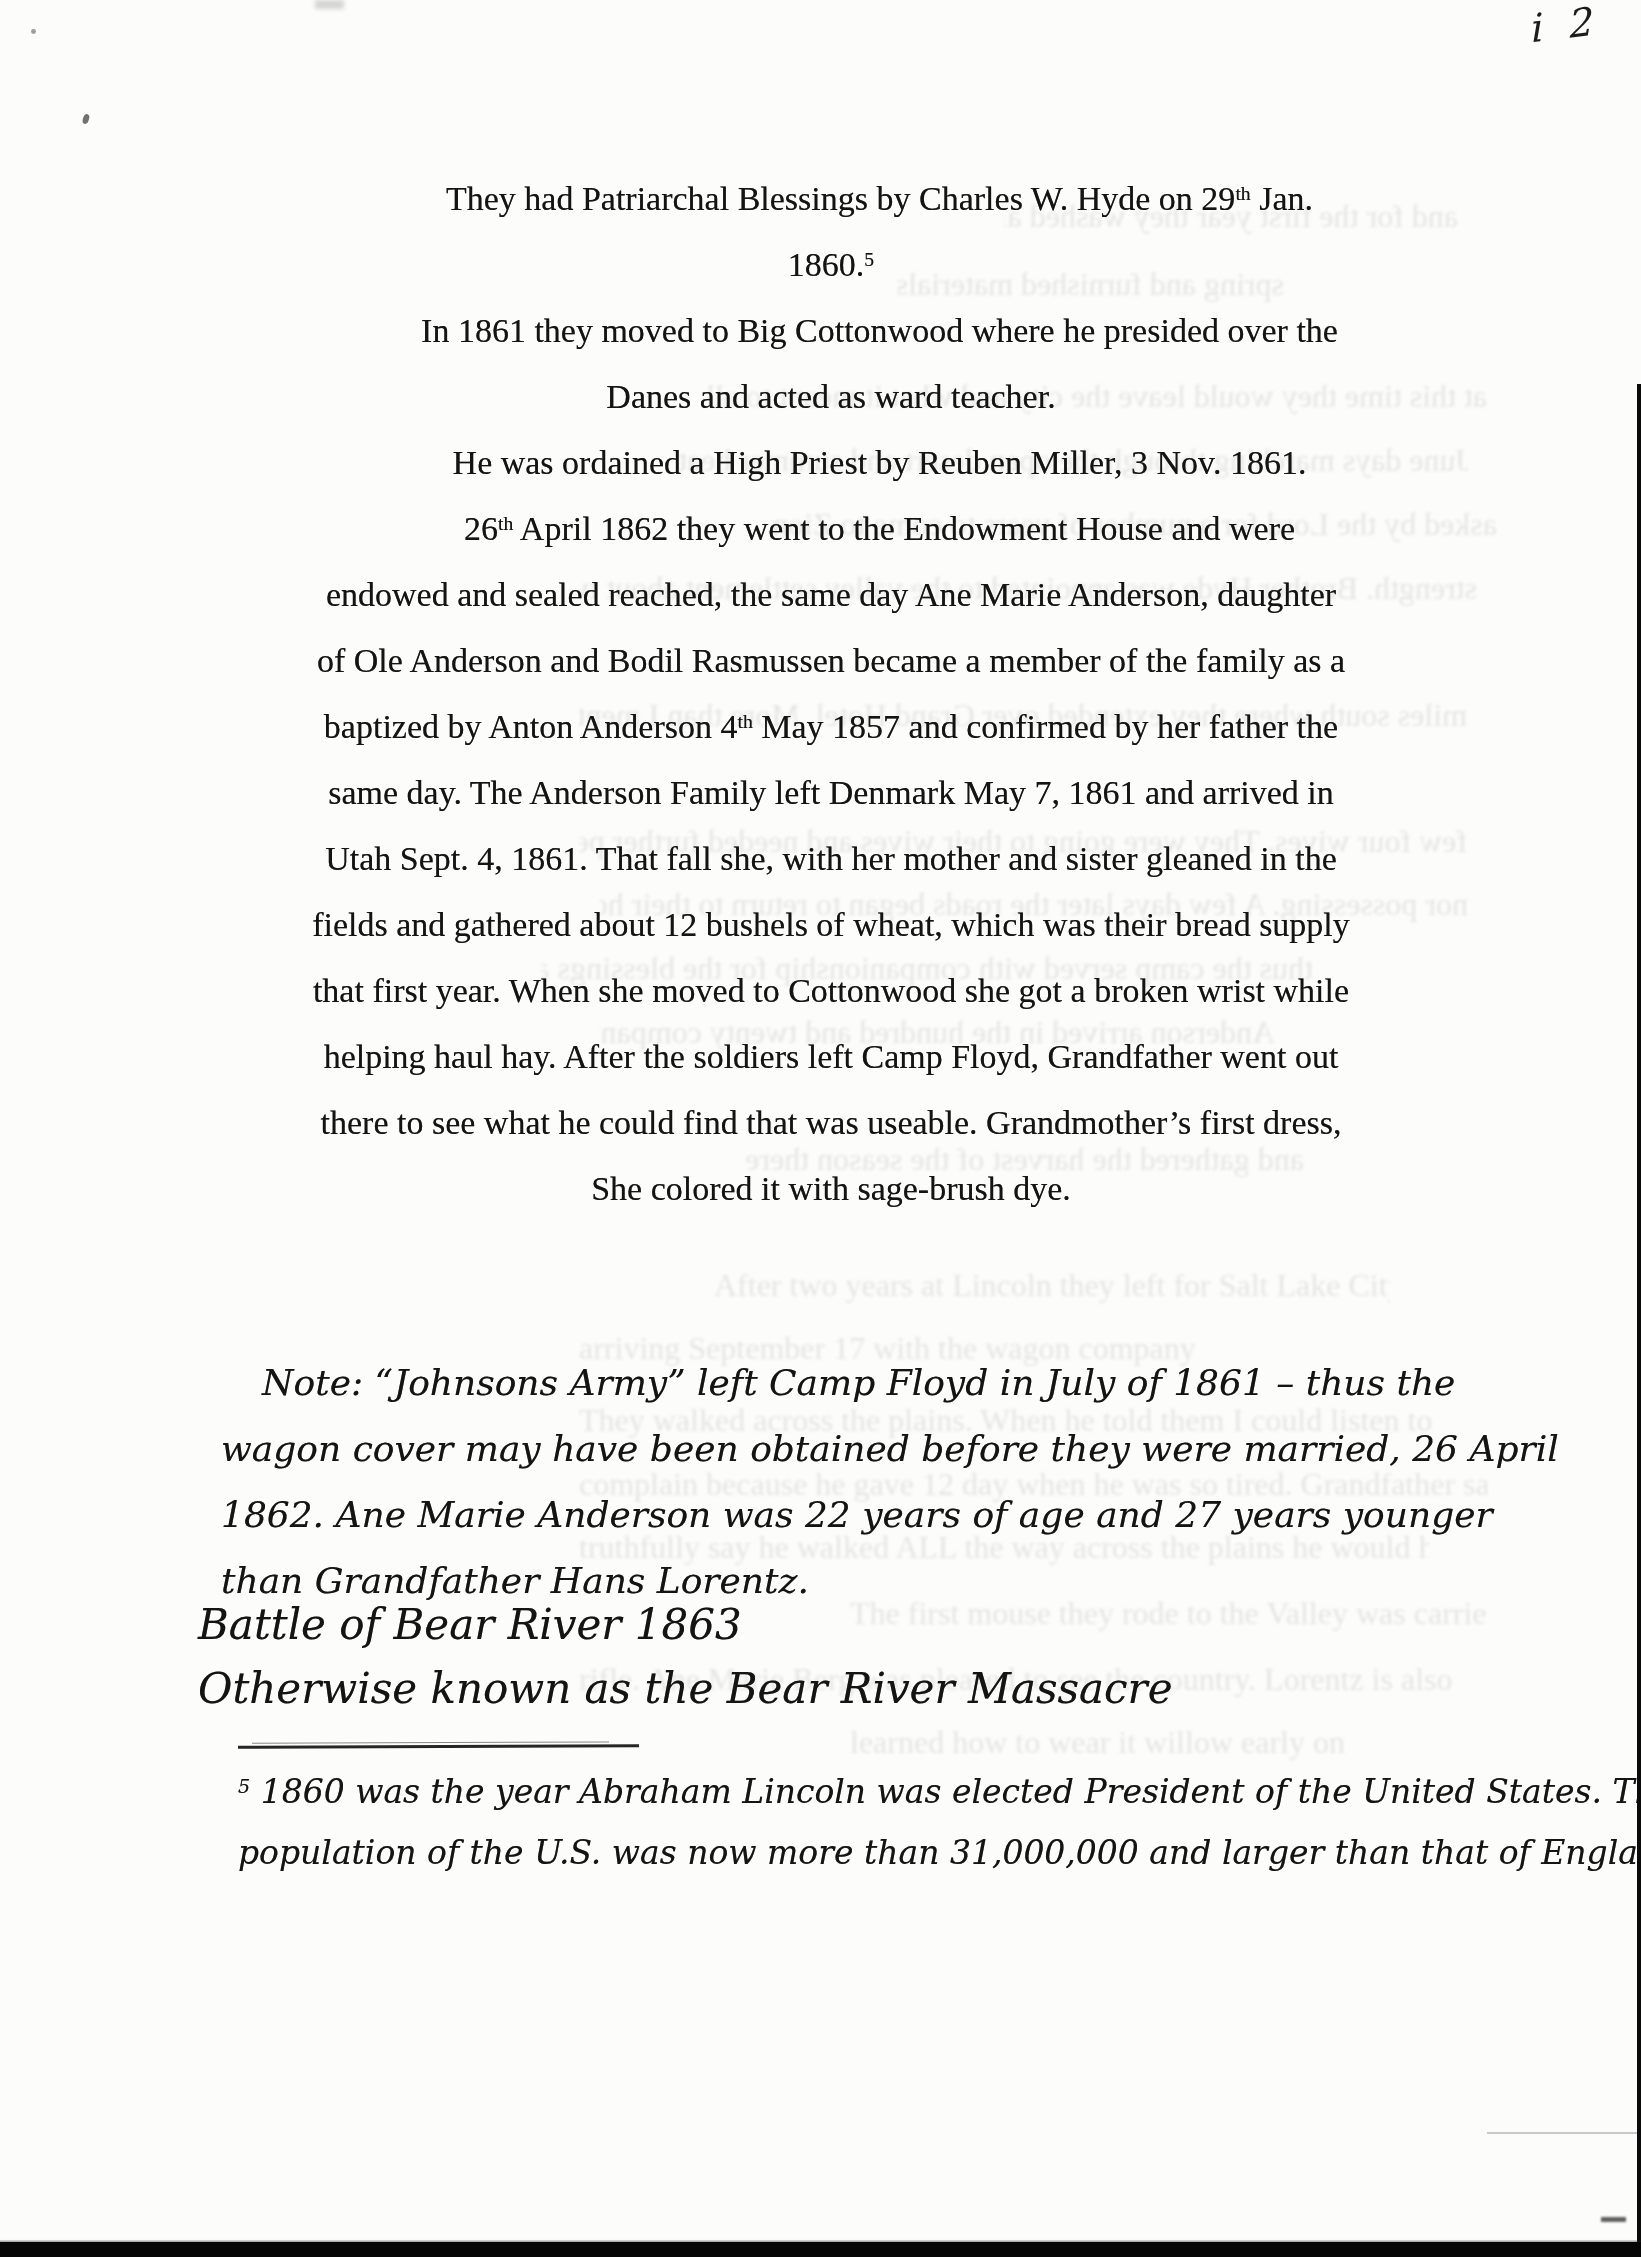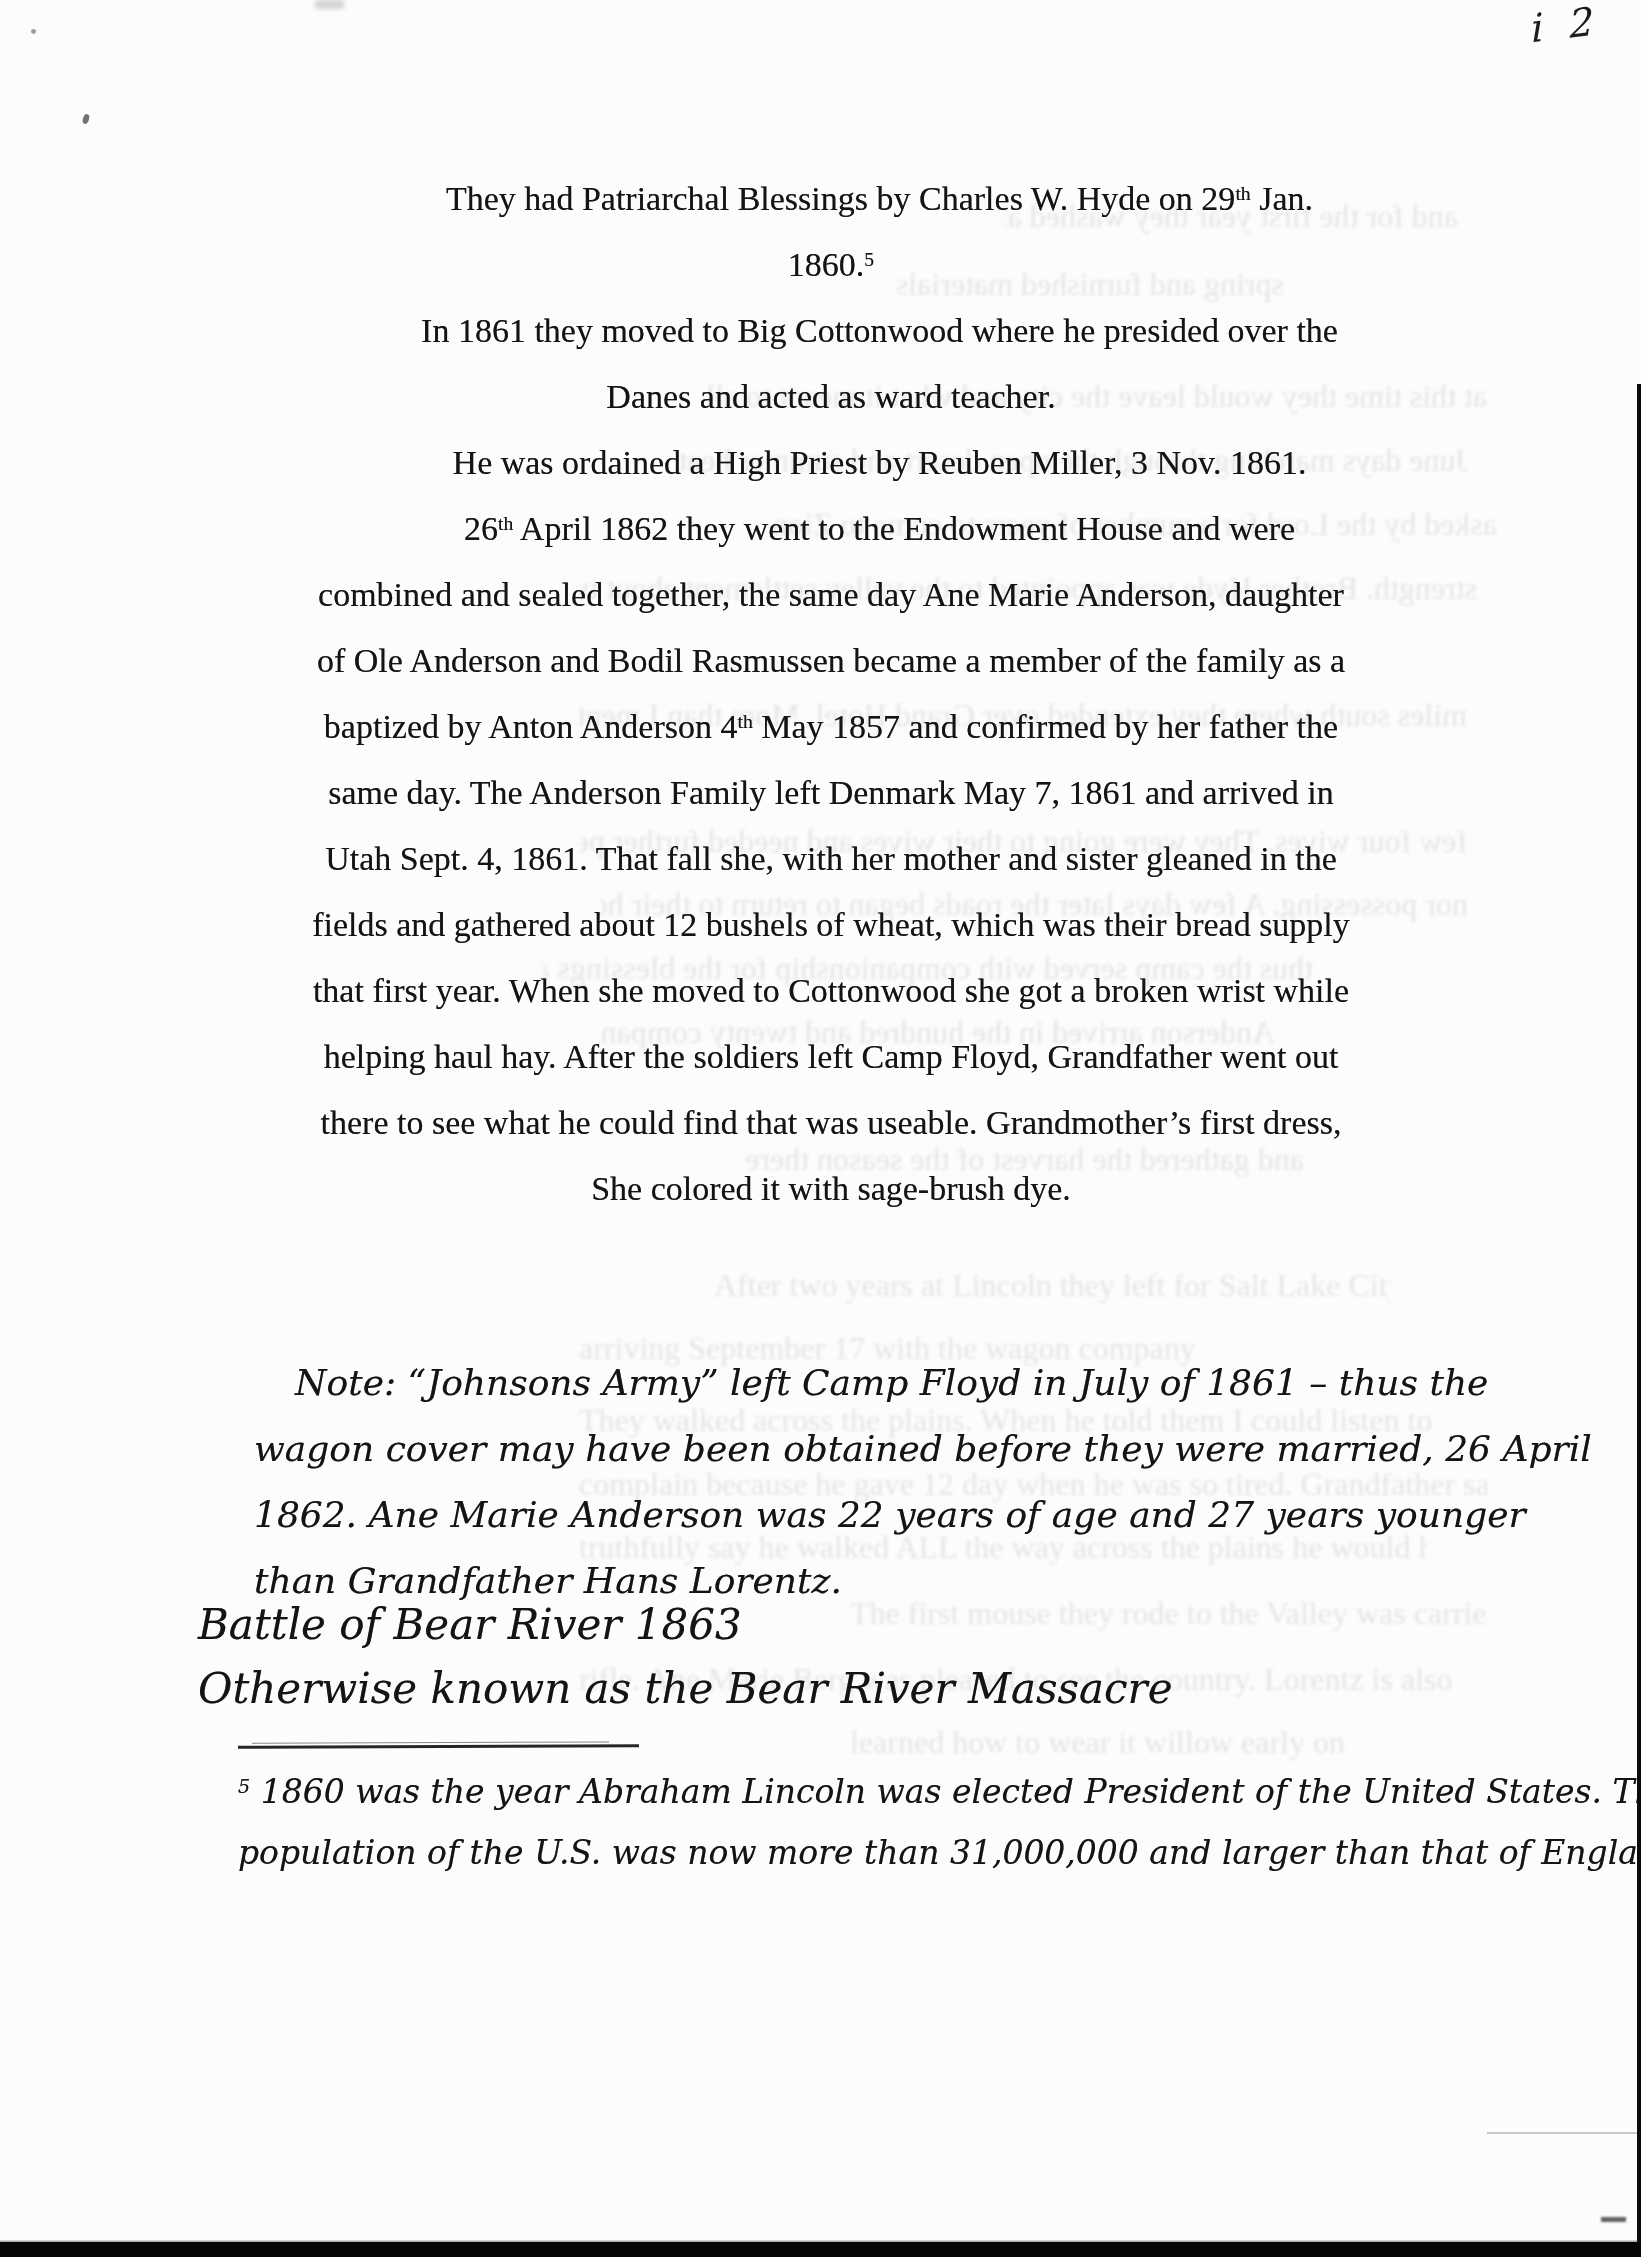--- a/index.html
+++ b/index.html
@@ -20,21 +20,21 @@
   .line.ind { padding-left:97px; }
   sup.s {
     font-size:0.58em; vertical-align:baseline;
     position:relative; top:-0.5em; line-height:0;
   }
 
   
   .script { font-family:"DejaVu Serif", serif; font-style:italic; }
 
   .note {
-    position:absolute; left:254px; top:1350px; width:1197px;
+    position:absolute; left:221px; top:1350px; width:1197px;
     font-size:36px; line-height:66px; z-index:3;
     text-shadow:0 0 0.4px rgba(10,10,10,.5);
   }
   .note .nline { height:66px; white-space:nowrap; }
   .note .nline.ind { padding-left:41px; }
 
   .headings {
     position:absolute; left:198px; top:1593px; width:1168px;
     font-size:42px; line-height:64px; z-index:3;
     text-shadow:0 0 0.4px rgba(10,10,10,.5);
@@ -117,21 +117,21 @@
   <div class="hand-mark">i 2</div>
 
   <div class="body-text">
 
   <div class="line ind"><span>They had Patriarchal Blessings by Charles W. Hyde on 29</span><sup class="s">th</sup><span> Jan.</span></div>
       <div class="line"><span>1860.</span><sup class="s">5</sup><span></span></div>
       <div class="line ind"><span>In 1861 they moved to Big Cottonwood where he presided over the</span><sup class="s"></sup><span></span></div>
       <div class="line"><span>Danes and acted as ward teacher.</span><sup class="s"></sup><span></span></div>
       <div class="line ind"><span>He was ordained a High Priest by Reuben Miller, 3 Nov. 1861.</span><sup class="s"></sup><span></span></div>
       <div class="line ind"><span>26</span><sup class="s">th</sup><span> April 1862 they went to the Endowment House and were</span></div>
-      <div class="line"><span>combined and sealed together, the same day Ane Marie Anderson, daughter</span><sup class="s"></sup><span></span></div>
+      <div class="line"><span>endowed and sealed reached, the same day Ane Marie Anderson, daughter</span><sup class="s"></sup><span></span></div>
       <div class="line"><span>of Ole Anderson and Bodil Rasmussen became a member of the family as a</span><sup class="s"></sup><span></span></div>
       <div class="line"><span>baptized by Anton Anderson 4</span><sup class="s">th</sup><span> May 1857 and confirmed by her father the</span></div>
       <div class="line"><span>same day.  The Anderson Family left Denmark May 7, 1861 and arrived in</span><sup class="s"></sup><span></span></div>
       <div class="line"><span>Utah Sept. 4, 1861.  That fall she, with her mother and sister gleaned in the</span><sup class="s"></sup><span></span></div>
       <div class="line"><span>fields and gathered about 12 bushels of wheat, which was their bread supply</span><sup class="s"></sup><span></span></div>
       <div class="line"><span>that first year.  When she moved to Cottonwood she got a broken wrist while</span><sup class="s"></sup><span></span></div>
       <div class="line"><span>helping haul hay.  After the soldiers left Camp Floyd, Grandfather went out</span><sup class="s"></sup><span></span></div>
       <div class="line"><span>there to see what he could find that was useable.  Grandmother’s first dress,</span><sup class="s"></sup><span></span></div>
       <div class="line"><span>She colored it with sage-brush dye.</span><sup class="s"></sup><span></span></div>
     </div>

